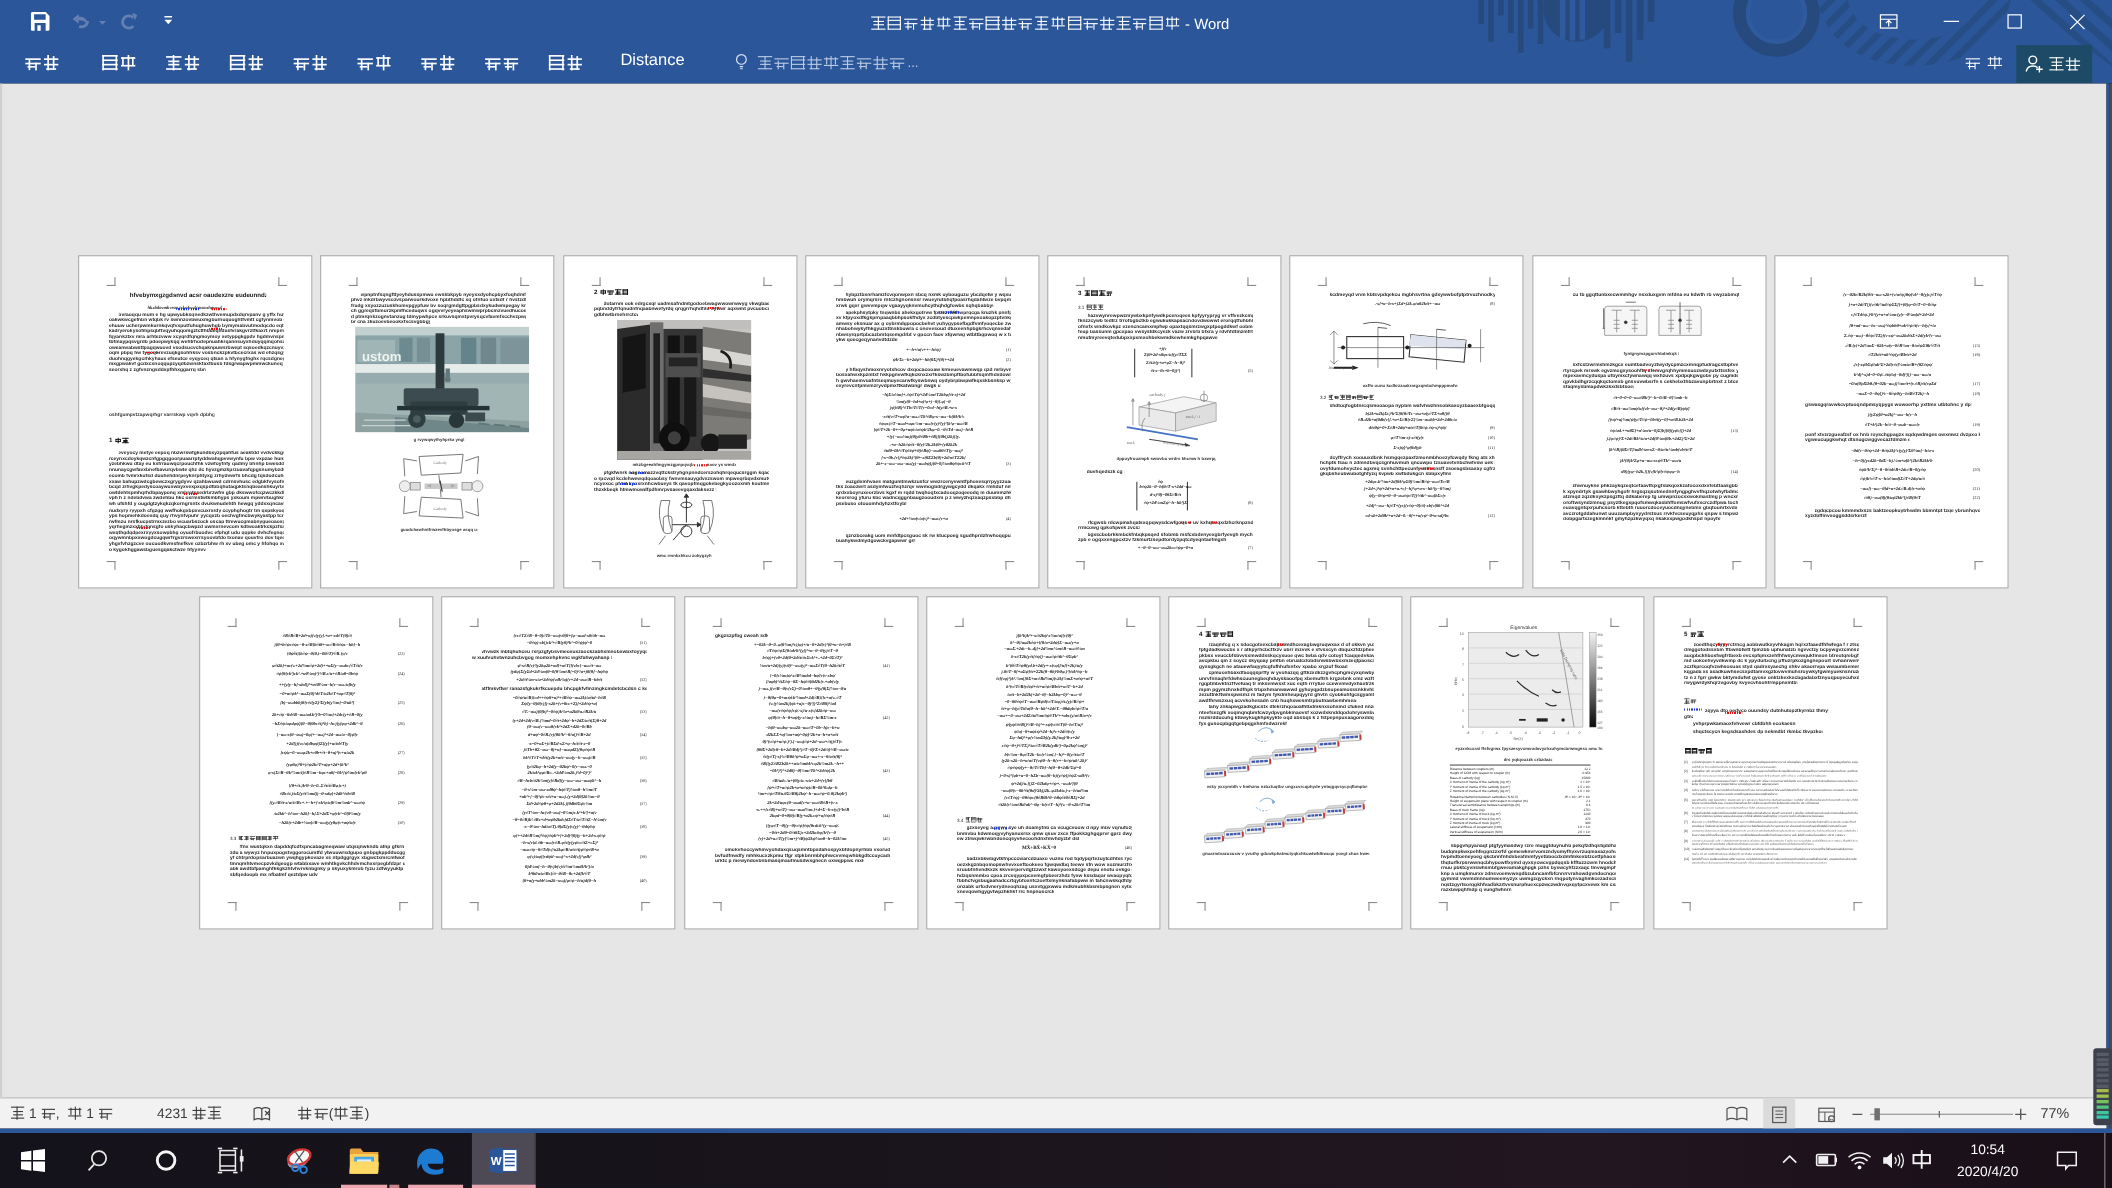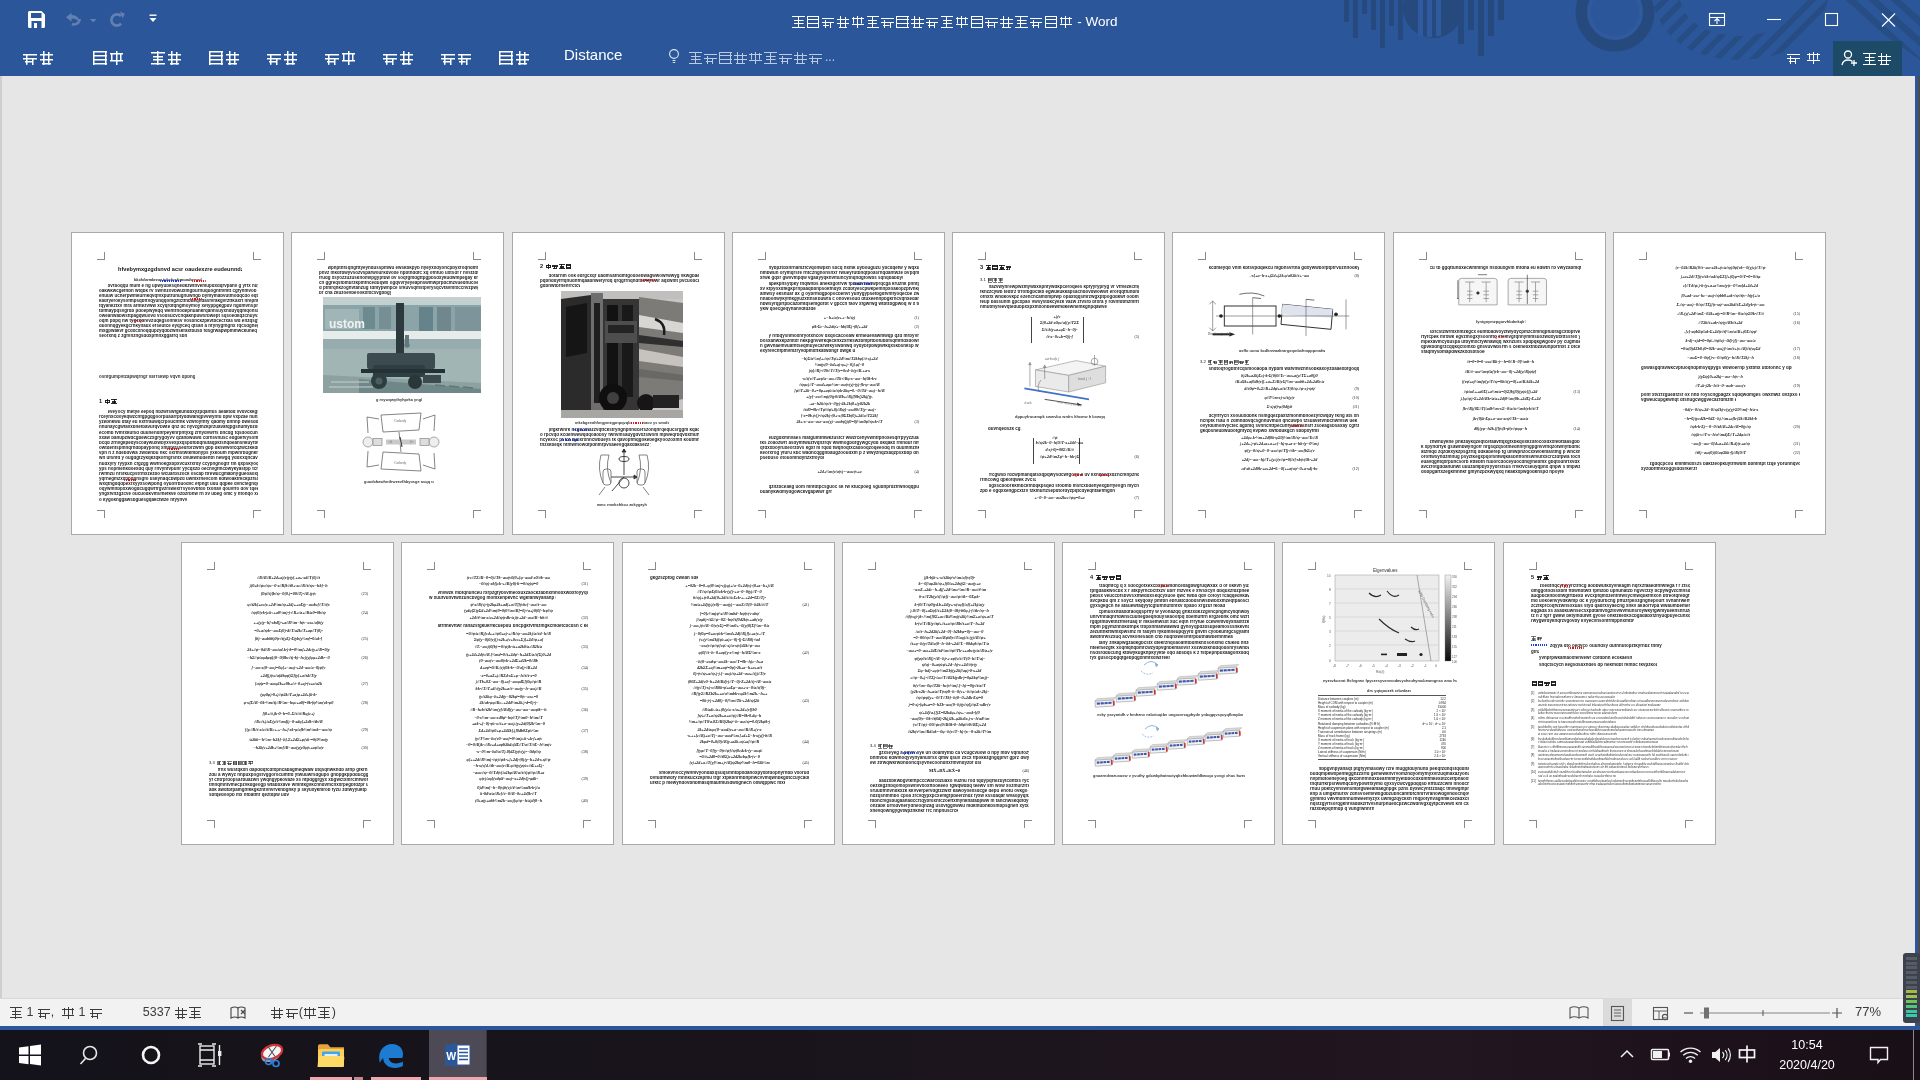--- a/index.html
+++ b/index.html
@@ -1217,21 +1217,21 @@
     </div>
 <div class="abs" style="left:0;top:998px;width:1915px;height:28px;background:#f2f2f2;border-top:1px solid #d9d9d9"></div>
 <div class="abs" style="left:9px;top:1005px;height:14px;display:flex;align-items:center;color:#3b3b3b">
       <span style="--g:12px;--s:#3b3b3b;--w:1.4px;white-space:nowrap"><i class="g g3"></i></span>
       <span style="font-size:12.5px;margin:0 3px">1</span>
       <span style="--g:12px;--s:#3b3b3b;--w:1.4px;white-space:nowrap"><i class="g g4"></i></span>
       <span style="font-size:12.5px">,&nbsp;&nbsp;</span>
       <span style="--g:12px;--s:#3b3b3b;--w:1.4px;white-space:nowrap"><i class="g g5"></i></span>
       <span style="font-size:12.5px;margin:0 3px">1</span>
       <span style="--g:12px;--s:#3b3b3b;--w:1.4px;white-space:nowrap"><i class="g g4"></i></span>
-      <span style="font-size:12.5px;margin-left:40px">5337</span>
+      <span style="font-size:12.5px;margin-left:40px">4231</span>
       <span style="margin-left:3px"></span>
       <span style="--g:12px;--s:#3b3b3b;--w:1.4px;white-space:nowrap"><i class="g g2"></i><i class="g g3"></i></span>
     </div>
 <svg class="abs" style="left:228px;top:1004px" width="22" height="18" viewBox="0 0 22 18">
 <g stroke="#444" stroke-width="1.1" fill="none">
         <path d="M3 4 q4 -2 7 0 q3 -2 7 0 v10 q-4 -2 -7 0 q-3 -2 -7 0 z"></path>
         <path d="M10 4 v10"></path>
         <path d="M13 6 l4 4 m0 -4 l-4 4"></path>
       </g>
     </svg>

